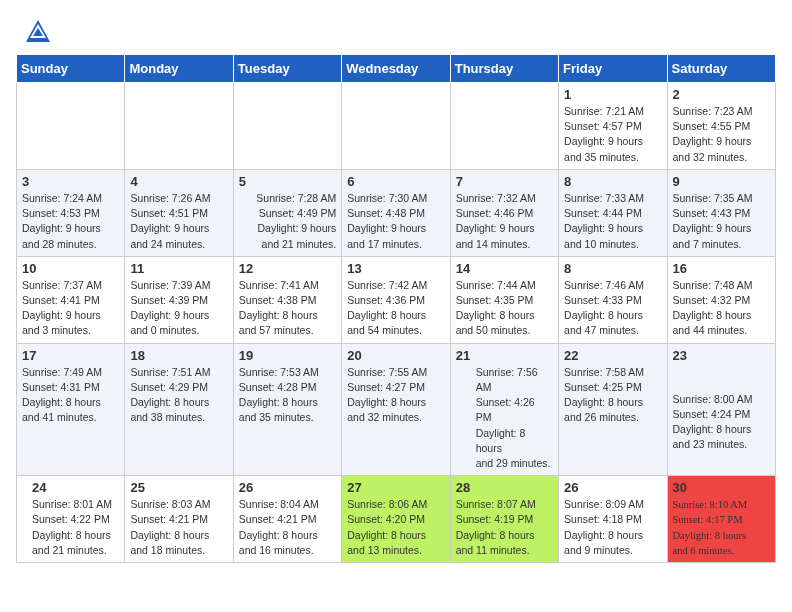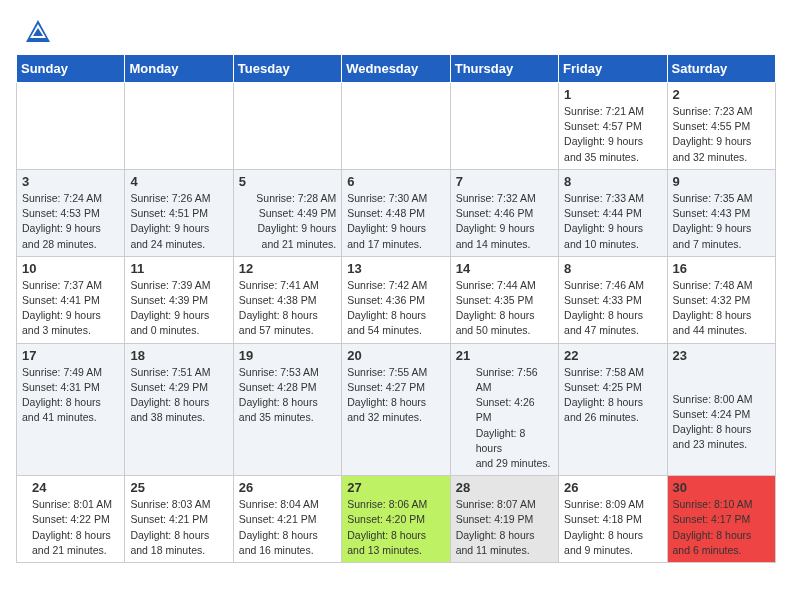--- a/index.html
+++ b/index.html
@@ -254,37 +254,37 @@
 Daylight: 8 hours
 and 16 minutes.</div>
           </td>
           <td style="background: #bef264;">
             <span class="day-num">27</span>
             <div class="day-info" style="white-space: pre-line;">Sunrise: 8:06 AM
 Sunset: 4:20 PM
 Daylight: 8 hours
 and 13 minutes.</div>
           </td>
-          <td style="background: #e5e5e5; margin-top: 36px;">
+          <td style="background: #bef264; margin-top: 36px;">
             <span class="day-num">28</span>
             <div class="day-info" style="white-space: pre-line;">Sunrise: 8:07 AM
 Sunset: 4:19 PM
 Daylight: 8 hours
 and 11 minutes.</div>
           </td>
           <td style="background: rgb(255, 255, 255);">
             <span class="day-num">26</span>
             <div class="day-info" style="white-space: pre-line;">Sunrise: 8:09 AM
 Sunset: 4:18 PM
 Daylight: 8 hours
 and 9 minutes.</div>
           </td>
           <td style="background: #ef4444;">
             <span class="day-num">30</span>
-            <div class="day-info" style="white-space: pre-line;">Sunrise: 8:10 AM
+            <div class="day-info" style="white-space: pre-line; font-family: Liberation Serif, serif;">Sunrise: 8:10 AM
 Sunset: 4:17 PM
 Daylight: 8 hours
 and 6 minutes.</div>
           </td>
         </tr>
       </tbody>
   </table>
 </div>
 
 </body></html>

